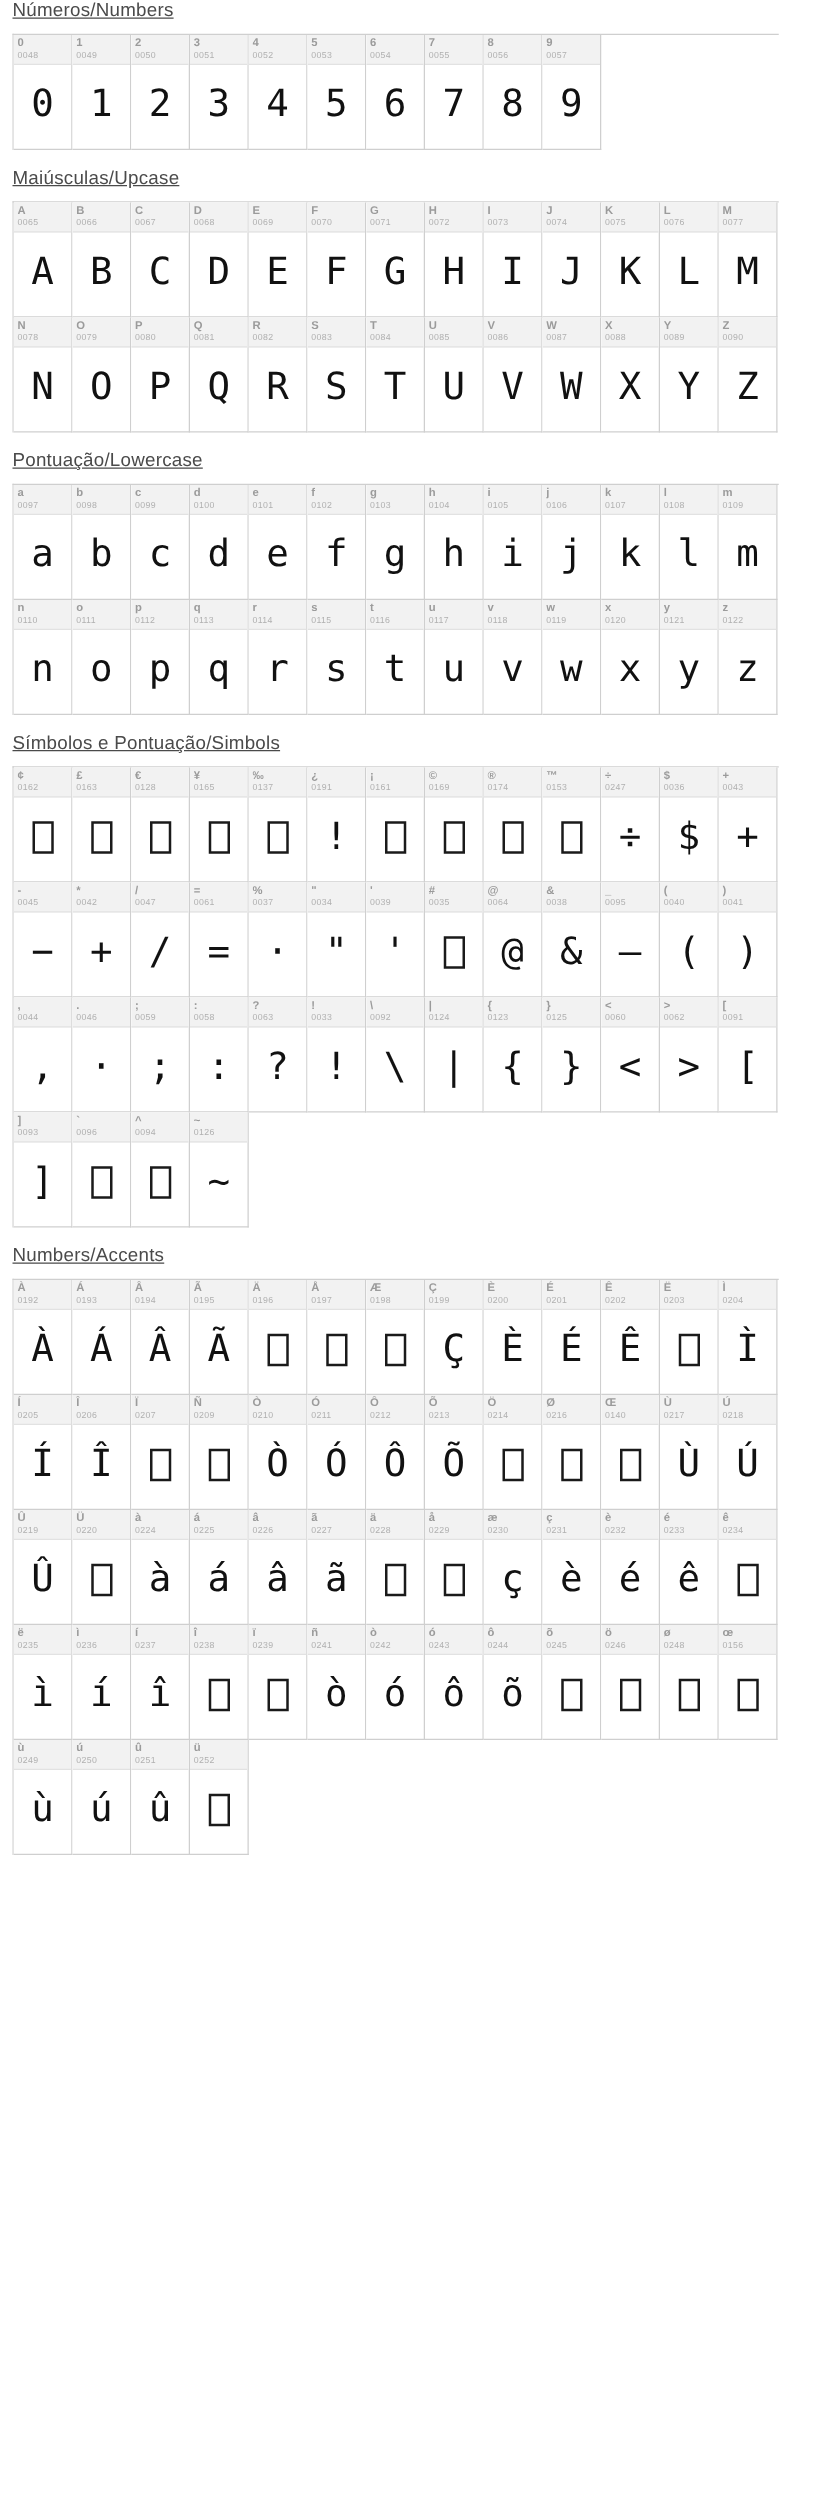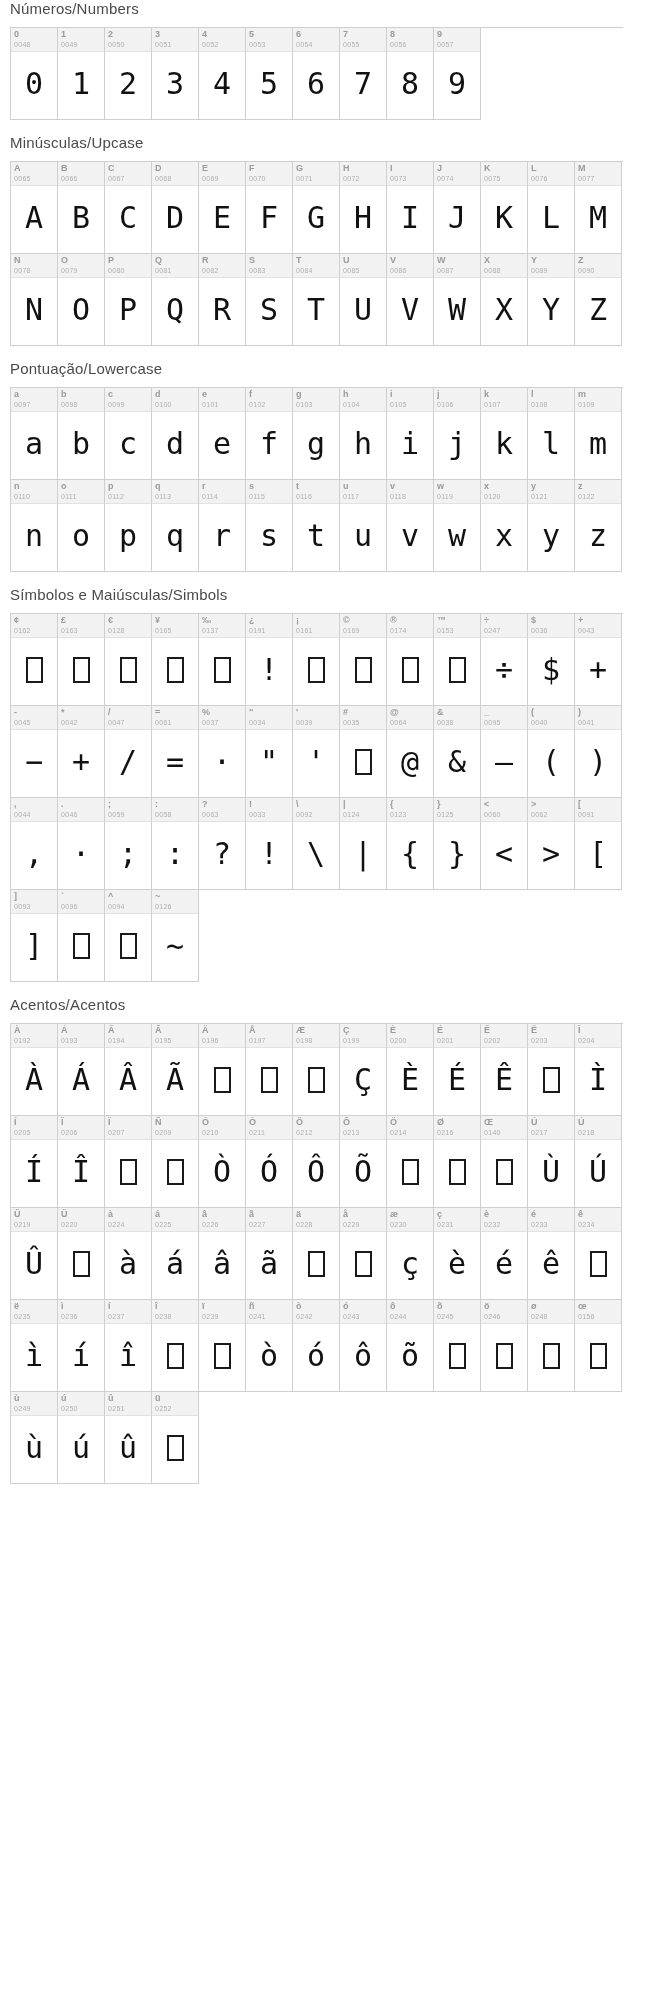--- a/index.html
+++ b/index.html
@@ -19,20 +19,21 @@
   }
   .section {
     margin: 0 0 14px 0;
   }
   .section-title {
     font-size: 15px;
     color: #4a4a4a;
     font-weight: normal;
     margin: 0 0 10px 10px;
     letter-spacing: 0.2px;
+    text-decoration: underline;
   }
   .grid {
     display: flex;
     flex-wrap: wrap;
     border-left: 1px solid #cfcfcf;
     border-top: 1px solid #cfcfcf;
     width: 613px;
     margin-left: 10px;
     box-sizing: border-box;
     background: #ffffff;
@@ -170,21 +171,21 @@
         <div class="cell">
           <div class="cell-head">
             <span class="cell-char">9</span>
             <span class="cell-code">0057</span>
           </div>
           <div class="cell-glyph">9</div>
         </div>
       </div>
     </div>
     <div class="section">
-      <div class="section-title">Minúsculas/Upcase</div>
+      <div class="section-title">Maiúsculas/Upcase</div>
       <div class="grid">
         <div class="cell">
           <div class="cell-head">
             <span class="cell-char">A</span>
             <span class="cell-code">0065</span>
           </div>
           <div class="cell-glyph">A</div>
         </div>
         <div class="cell">
           <div class="cell-head">
@@ -544,21 +545,21 @@
         <div class="cell">
           <div class="cell-head">
             <span class="cell-char">z</span>
             <span class="cell-code">0122</span>
           </div>
           <div class="cell-glyph">z</div>
         </div>
       </div>
     </div>
     <div class="section">
-      <div class="section-title">Símbolos e Maiúsculas/Simbols</div>
+      <div class="section-title">Símbolos e Pontuação/Simbols</div>
       <div class="grid">
         <div class="cell">
           <div class="cell-head">
             <span class="cell-char">¢</span>
             <span class="cell-code">0162</span>
           </div>
           <div class="cell-glyph box">
             <span class="notdef"></span>
           </div>
         </div>
@@ -874,21 +875,21 @@
         <div class="cell">
           <div class="cell-head">
             <span class="cell-char">~</span>
             <span class="cell-code">0126</span>
           </div>
           <div class="cell-glyph">~</div>
         </div>
       </div>
     </div>
     <div class="section">
-      <div class="section-title">Acentos/Acentos</div>
+      <div class="section-title">Numbers/Accents</div>
       <div class="grid">
         <div class="cell">
           <div class="cell-head">
             <span class="cell-char">À</span>
             <span class="cell-code">0192</span>
           </div>
           <div class="cell-glyph">À</div>
         </div>
         <div class="cell">
           <div class="cell-head">

